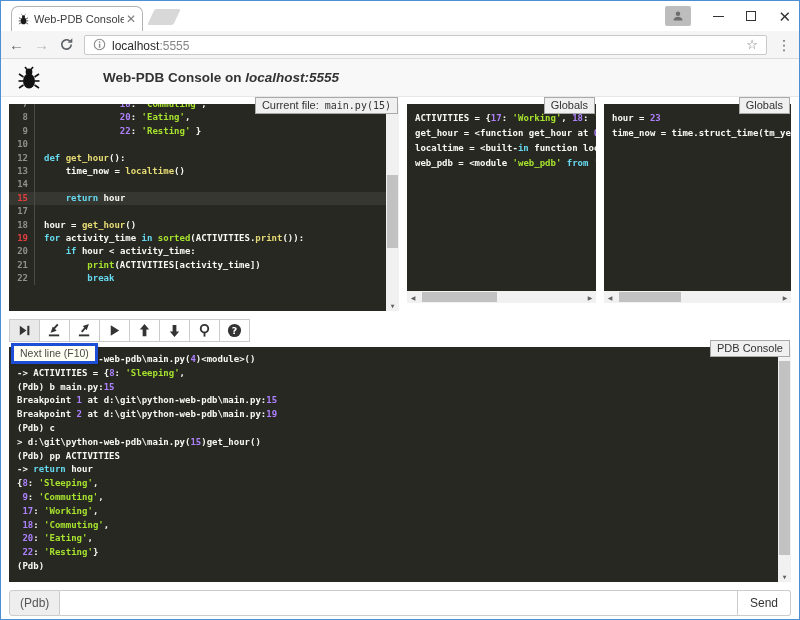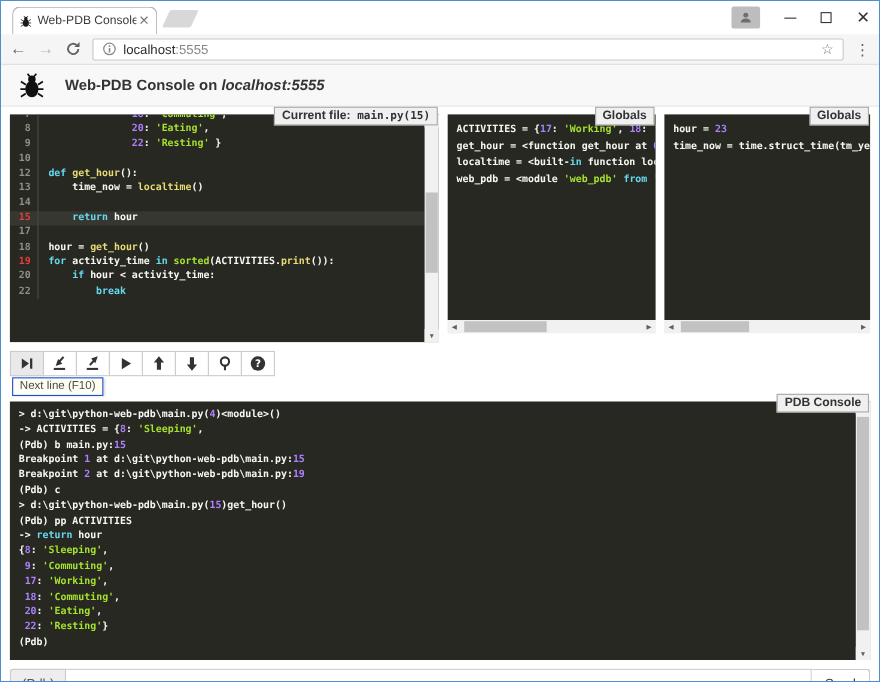--- a/index.html
+++ b/index.html
@@ -31,29 +31,29 @@
   .url-host { font-size:12px; color:#2b2b2b; }
   .url-port { font-size:12px; color:#858585; }
   .url-spacer { flex:1; }
   .star { font-size:13px; color:#767676; }
   .menu-dots { font-size:14px; color:#5f5f5f; }
 
   
   .page { flex:1; background:#fff; display:flex; flex-direction:column; overflow:hidden; }
   .page-header { height:38px; background:#f8f8f8; border-bottom:1px solid #e7e7e7;
                  display:flex; align-items:center; padding:0 16px; gap:18px; flex:none; }
-  .page-title { font-size:13.5px; font-weight:bold; color:#333; }
+  .page-title { font-size:13.5px; font-weight:bold; color:#333;margin-left:44px; }
   .page-title em { font-style:italic; }
 
   .content { flex:1; padding:7px 8px 0 8px; display:flex; flex-direction:column; }
 
   .row1 { display:flex; justify-content:space-between; height:207px; flex:none; }
   .panel-wrap { position:relative; }
   .badge { position:absolute; top:-7px; right:1px; background:#f0f0f0; border:1px solid #a9a9a9;
-           padding:1px 6px 2px 6px; font-size:11px; font-weight:bold; color:#333; z-index:5; white-space:nowrap; }
+           padding:1px 6px 2px 6px; font-size:11px; font-weight:normal; color:#333; z-index:5; white-space:nowrap; }
   .badge .mono { font-family:"DejaVu Sans Mono", monospace; font-size:10px; }
 
   .dark { background:#272822; color:#f8f8f2; overflow:hidden;
           font-family:"DejaVu Sans Mono", monospace; font-size:9px; font-weight:bold; }
 
   
   .code-wrap { width:390px; height:207px; display:flex; }
   .code-area { flex:1; height:100%; overflow:hidden; }
   .code-scroll { margin-top:-6px; }
   .cl { display:flex; height:13.4px; line-height:13.4px; white-space:pre; }
@@ -82,26 +82,26 @@
   .h-track { flex:1; position:relative; }
   .h-thumb { position:absolute; top:1px; bottom:1px; background:#c2c2c2; }
 
   
   .dbg-toolbar { margin-top:8px; height:23px; display:flex; position:relative; flex:none; }
   .dbg-btn { width:31px; height:23px; background:#fff; border:1px solid #ccc; margin-left:-1px;
              display:flex; align-items:center; justify-content:center; padding:0; cursor:pointer; }
   .dbg-btn:first-child { margin-left:0; }
   .dbg-btn.hovered { background:#e9e9e9; }
   .dbg-btn svg { display:block; }
-  .tooltip { position:absolute; left:2px; top:24px; background:#fffef2; border:1px solid #1d4ed8;
+  .tooltip { position:absolute; left:2px; top:24px; background:#fffef2; border:3px solid #1d4ed8;
              padding:1px 6px 2px 6px; font-size:10.5px; color:#4a4a4a; z-index:30; white-space:nowrap;
              box-shadow:1px 1px 2px rgba(0,0,0,0.15); }
 
   
-  .console-wrap { position:relative; margin-top:23px; flex:none; }
+  .console-wrap { position:relative; margin-top:5px; flex:none; }
   .console-box { height:235px; display:flex; }
   .console-area { flex:1; padding:6px 8px; overflow:hidden; }
   .console-area .tl { height:13.8px; line-height:13.8px; }
 
   
   .inputbar { margin-top:8px; height:26px; display:flex; flex:none; }
   .addon { background:#eee; border:1px solid #ccc; border-radius:3px 0 0 3px; padding:0 10px;
            font-size:12px; color:#555; display:flex; align-items:center; }
   .cmd-input { flex:1; border:1px solid #ccc; border-left:none; padding:0 8px; font-size:12px;
                font-family:"DejaVu Sans Mono", monospace; color:#333; outline:none; }
@@ -202,20 +202,21 @@
                   <div class="cl"><span class="ln">9</span><span class="cd"><span class="tok-p">              </span><span class="tok-n">22</span><span class="tok-p">: </span><span class="tok-s">'Resting'</span><span class="tok-p"> }</span></span></div>
                   <div class="cl"><span class="ln">10</span><span class="cd"><span class="tok-p">&nbsp;</span></span></div>
                   <div class="cl"><span class="ln">12</span><span class="cd"><span class="tok-k">def</span><span class="tok-p"> </span><span class="tok-f">get_hour</span><span class="tok-p">():</span></span></div>
                   <div class="cl"><span class="ln">13</span><span class="cd"><span class="tok-p">    time_now = </span><span class="tok-f">localtime</span><span class="tok-p">()</span></span></div>
                   <div class="cl"><span class="ln">14</span></div>
                   <div class="cl cur"><span class="ln bp">15</span><span class="cd"><span class="tok-p">    </span><span class="tok-k">return</span><span class="tok-p"> hour</span></span></div>
                   <div class="cl"><span class="ln">17</span><span class="cd"><span class="tok-p">&nbsp;</span></span></div>
                   <div class="cl"><span class="ln">18</span><span class="cd"><span class="tok-p">hour = </span><span class="tok-f">get_hour</span><span class="tok-p">()</span></span></div>
                   <div class="cl"><span class="ln bp">19</span><span class="cd"><span class="tok-k">for</span><span class="tok-p"> activity_time </span><span class="tok-k">in</span><span class="tok-p"> </span><span class="tok-s">sorted</span><span class="tok-p">(ACTIVITIES.</span><span class="tok-f">print</span><span class="tok-p">()):</span></span></div>
                   <div class="cl"><span class="ln">20</span><span class="cd"><span class="tok-p">    </span><span class="tok-k">if</span><span class="tok-p"> hour &lt; activity_time:</span></span></div>
+                  <div class="cl"><span class="ln">21</span><span class="cd"><span class="tok-p">        </span><span class="tok-s">print</span><span class="tok-p">(ACTIVITIES[activity_time])</span></span></div>
                   <div class="cl"><span class="ln">22</span><span class="cd"><span class="tok-p">        </span><span class="tok-k">break</span></span></div>
                 </div>
             </div>
             <div class="vscroll">
               <div class="sb-btn">▲</div>
               <div class="sb-track">
                   <div class="sb-thumb" style="top:32%;height:40%"></div>
                 </div>
               <div class="sb-btn">▼</div>
             </div>

